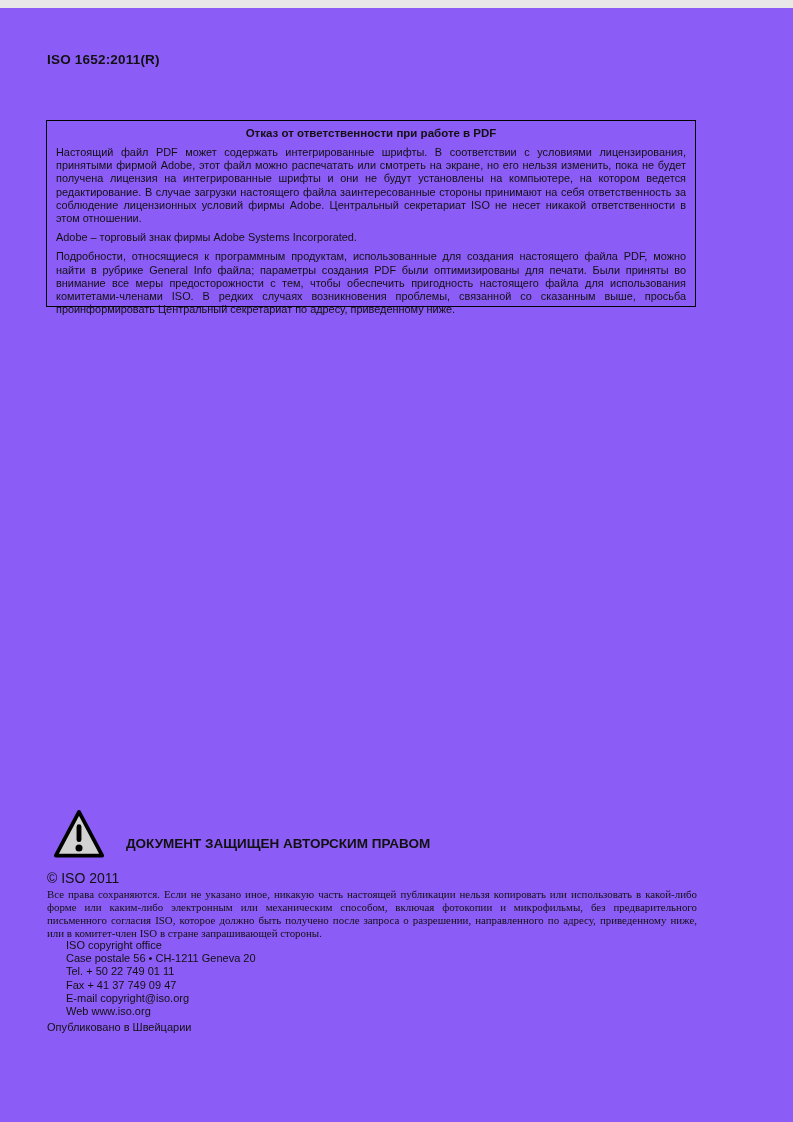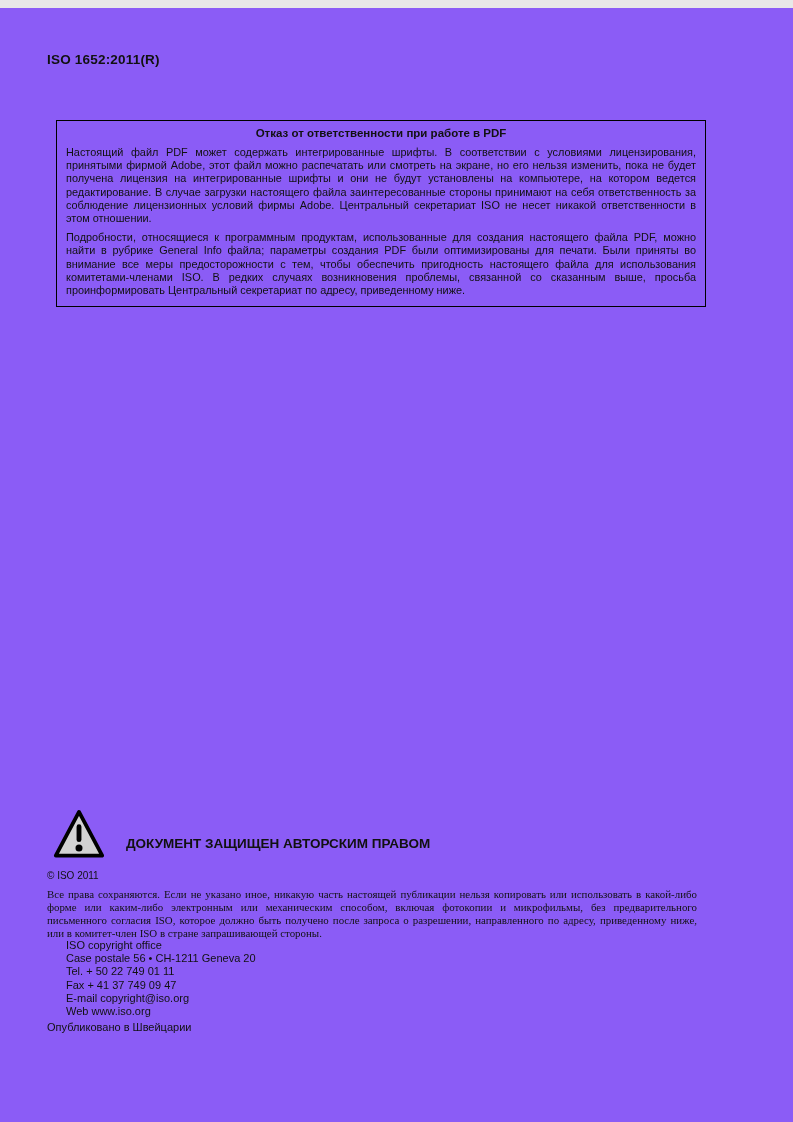--- a/index.html
+++ b/index.html
@@ -17,21 +17,21 @@
   .header-title {
     position: absolute;
     left: 47px;
     top: 44px;
     font-size: 13.5px;
     font-weight: bold;
     letter-spacing: 0.2px;
   }
   .disclaimer-box {
     position: absolute;
-    left: 56px;
+    left: 46px;
     top: 112px;
     width: 650px;
     height: 187px;
     border: 1px solid #000;
     padding: 6px 9px 0 9px;
   }
   .disclaimer-title {
     text-align: center;
     font-weight: bold;
     font-size: 11.5px;
@@ -54,21 +54,21 @@
     position: absolute;
     left: 126px;
     top: 828px;
     font-size: 13.5px;
     font-weight: bold;
   }
   .copyright-line {
     position: absolute;
     left: 47px;
     top: 862px;
-    font-size: 10px;
+    font-size: 14px;
   }
   .copyright-body {
     position: absolute;
     left: 47px;
     top: 880px;
     width: 650px;
     font-size: 10.9px;
     line-height: 13px;
     text-align: justify;
     font-family: Liberation Serif, serif;
@@ -99,20 +99,21 @@
 </head>
 <body>
 
 <div class="page">
 
   <div class="header-title">ISO 1652:2011(R)</div>
 
   <div class="disclaimer-box">
     <div class="disclaimer-title">Отказ от ответственности при работе в PDF</div>
     <p class="disclaimer-para">Настоящий файл PDF может содержать интегрированные шрифты. В соответствии с условиями лицензирования, принятыми фирмой Adobe, этот файл можно распечатать или смотреть на экране, но его нельзя изменить, пока не будет получена лицензия на интегрированные шрифты и они не будут установлены на компьютере, на котором ведется редактирование. В случае загрузки настоящего файла заинтересованные стороны принимают на себя ответственность за соблюдение лицензионных условий фирмы Adobe. Центральный секретариат ISO не несет никакой ответственности в этом отношении.</p>
+    <p class="disclaimer-para">Adobe – торговый знак фирмы Adobe Systems Incorporated.</p>
     <p class="disclaimer-para">Подробности, относящиеся к программным продуктам, использованные для создания настоящего файла PDF, можно найти в рубрике General Info файла; параметры создания PDF были оптимизированы для печати. Были приняты во внимание все меры предосторожности с тем, чтобы обеспечить пригодность настоящего файла для использования комитетами-членами ISO. В редких случаях возникновения проблемы, связанной со сказанным выше, просьба проинформировать Центральный секретариат по адресу, приведенному ниже.</p>
   </div>
 
   <div class="warning-triangle">
     <svg viewBox="0 0 100 96" width="54" height="52" aria-hidden="true">
       <path d="M50 7 L93 88 L7 88 Z" fill="#d2d2d2" stroke="#000" stroke-width="7" stroke-linejoin="round"></path>
       <rect x="45.5" y="30" width="9" height="33" rx="4.5" fill="#000"></rect>
       <circle cx="50" cy="74" r="6.5" fill="#000"></circle>
     </svg>
   </div>

